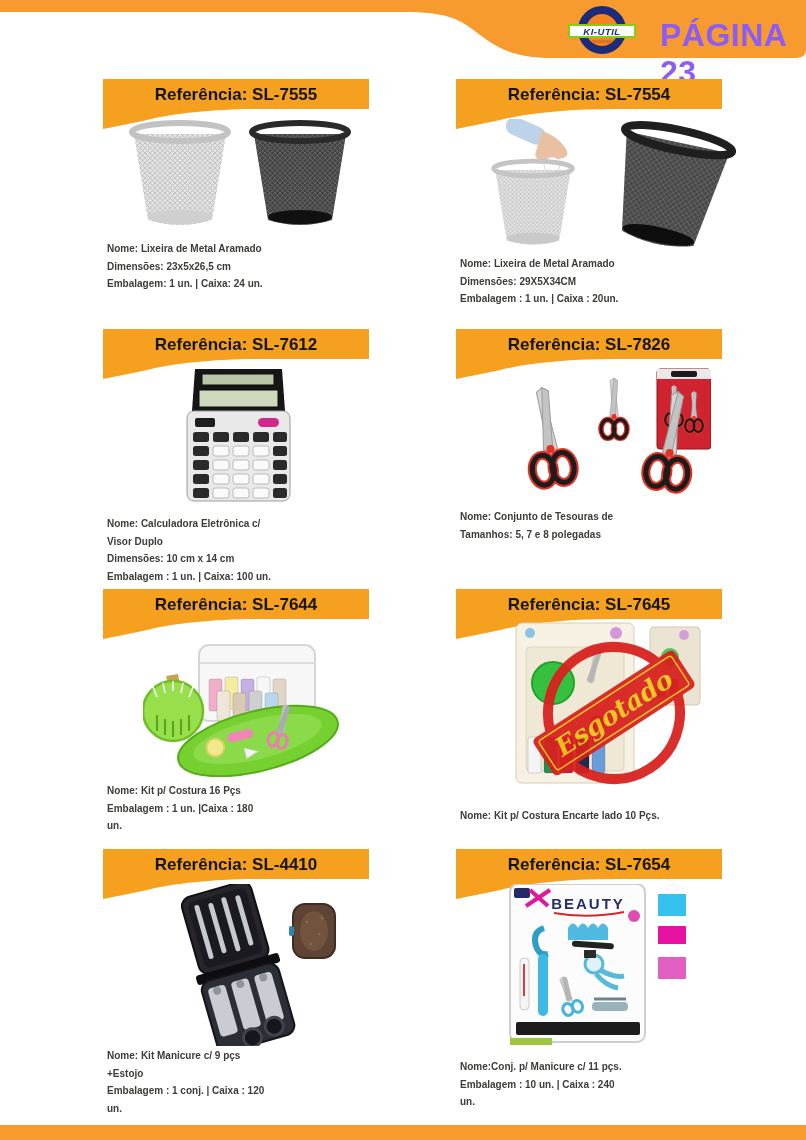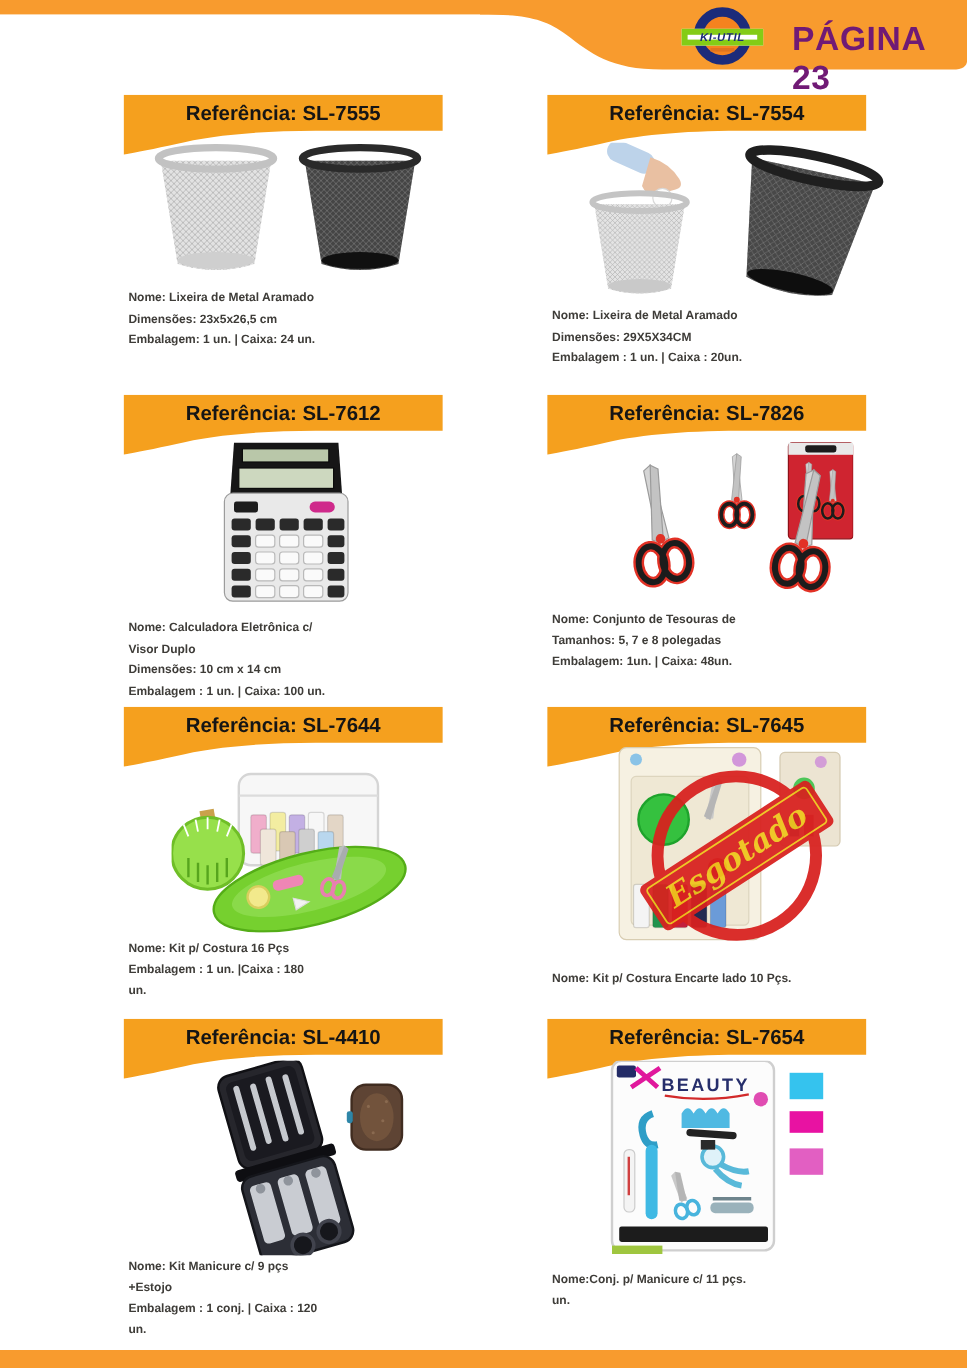--- a/index.html
+++ b/index.html
@@ -7,25 +7,25 @@
     width:806px;height:1140px;position:relative;background:#ffffff;
     font-family:"Liberation Sans",sans-serif;overflow:hidden;
   }
   
   .top-strip{position:absolute;left:0;top:0;width:420px;height:12px;background:#F89B2E;}
   .header-svg{position:absolute;left:400px;top:0;}
   .logo{position:absolute;left:578px;top:6px;width:48px;height:48px;}
   .logo-ring{width:48px;height:48px;border-radius:50%;background:#F5831F;
     border:8px solid #1C2B7A;box-sizing:border-box;}
   .logo-band{position:absolute;left:-10px;top:18px;width:68px;height:14px;background:#ffffff;
-    border:5px solid #84cc16;box-sizing:border-box;display:flex;align-items:center;justify-content:center;
+    border:2px solid #84cc16;box-sizing:border-box;display:flex;align-items:center;justify-content:center;
     font-size:9.5px;font-weight:bold;font-style:italic;letter-spacing:.5px;color:#1C2B7A;}
   .logo-sub{position:absolute;left:14px;top:34px;width:20px;height:3px;background:#E0731E;}
-  .page-title{position:absolute;left:660px;top:17px;font-size:28px;font-weight:bold;
-    color:#701a75;letter-spacing:.5px;}
+  .page-title{position:absolute;left:660px;top:17px;font-size:32px;font-weight:bold;
+    color:#8b5cf6;letter-spacing:.5px;}
   
   .card{position:absolute;width:266px;}
   .banner{position:absolute;left:0;top:0;width:266px;height:50px;}
   .banner-label{position:absolute;left:0;top:0;width:266px;height:31px;display:flex;
     align-items:center;justify-content:center;font-weight:bold;font-size:17px;color:#151515;}
   .pimg{position:absolute;}
   .ptext{position:absolute;font-family:Liberation Sans, sans-serif;font-weight:700;
     color:#3E3C38;font-size:10px;line-height:17.5px;white-space:nowrap;}
   
   .footer-strip{position:absolute;left:0;bottom:0;width:806px;height:15px;background:#F89B2E;}
@@ -193,21 +193,20 @@
       <use href="#sc4" transform="translate(163,46) scale(0.42)"></use>
       <use href="#sc4" transform="translate(183,52) scale(0.42)"></use>
     </g>
     <use href="#sc4" transform="translate(40,86) rotate(-8)"></use>
     <use href="#sc4" transform="translate(103,52) scale(0.62)"></use>
     <use href="#sc4" transform="translate(158,90) rotate(8)"></use>
   </svg>
   <div class="ptext" style="left:4px;top:179px;">
     <div>Nome: Conjunto de Tesouras de</div>
     <div>Tamanhos: 5, 7 e 8 polegadas</div>
-    <div>Embalagem:  1un. | Caixa: 48un.</div>
   </div>
 </div>
 
 <div class="card" style="left:103px;top:589px;">
   <svg class="banner" viewBox="0 0 266 50">
     <path d="M0,0 H266 V30 H160 C112,30 72,34 44,41 C26,45 10,48 0,50 Z" fill="#F5A01E"></path>
   </svg>
   <div class="banner-label">Referência: SL-7644</div>
   <svg class="pimg" style="left:40px;top:50px;" width="200" height="138" viewBox="0 0 200 138">
     <rect x="56" y="6" width="116" height="76" rx="10" fill="#f5f5f5" fill-opacity="0.8" stroke="#d5d5d5" stroke-width="2"></rect>
@@ -390,18 +389,19 @@
       <rect x="18" y="154" width="42" height="7" fill="#9fc63f"></rect>
     </g>
     <g>
       <rect x="166" y="10" width="28" height="22" fill="#35C3EE"></rect>
       <rect x="166" y="42" width="28" height="18" fill="#E812A2"></rect>
       <rect x="166" y="73" width="28" height="22" fill="#E25FC2"></rect>
     </g>
   </svg>
   <div class="ptext" style="left:4px;top:209px;">
     <div>Nome:Conj. p/ Manicure c/ 11 pçs.</div>
+    <div>Embalagem : 10 un. | Caixa : 240</div>
     <div>un.</div>
   </div>
 </div>
 
 <div class="footer-blob"></div>
 <div class="footer-strip"></div>
 
 </body></html>

